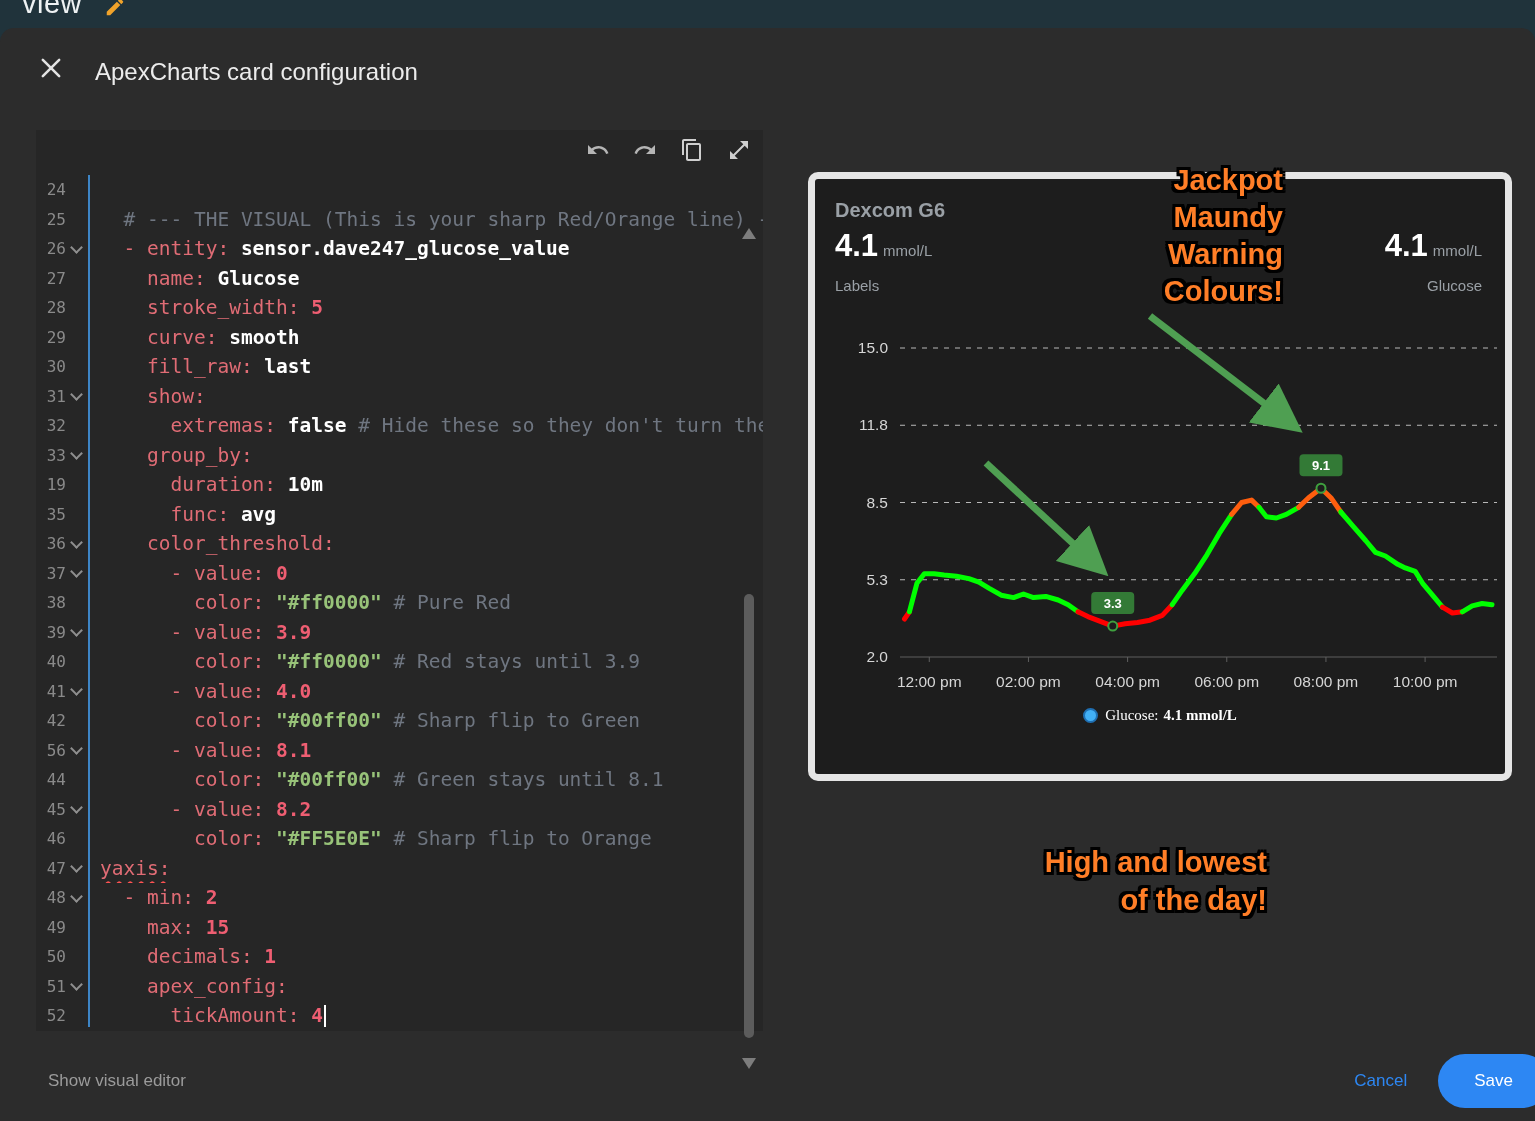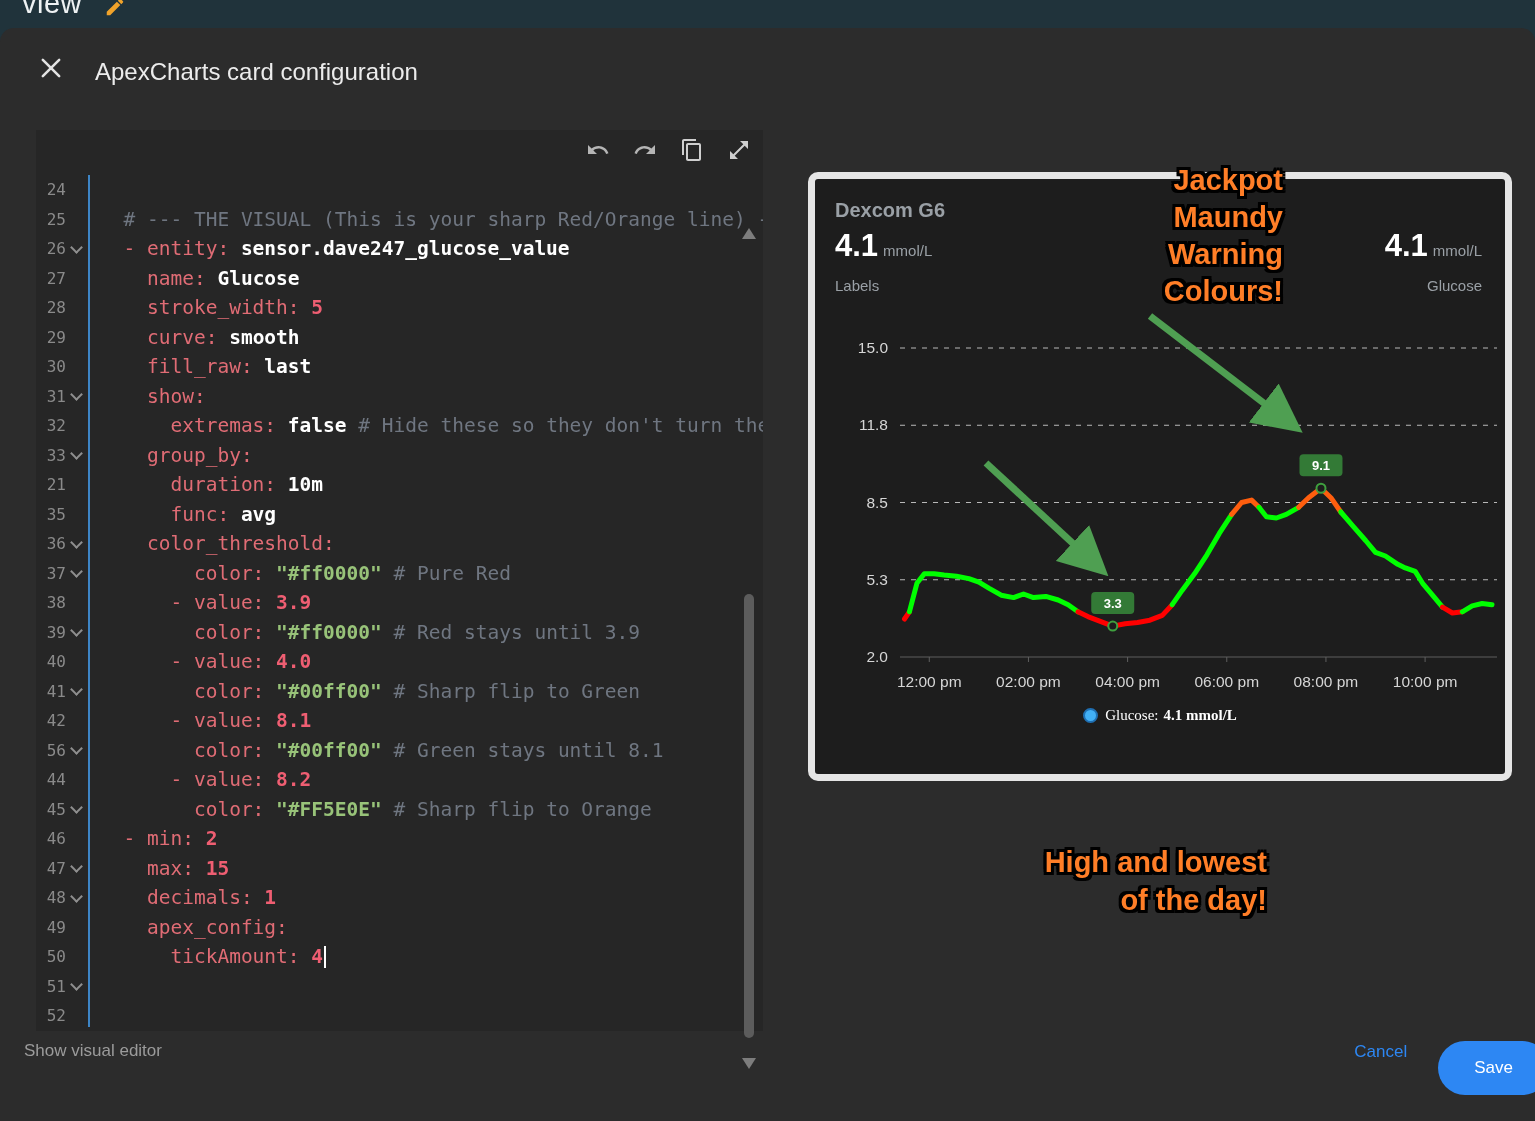--- a/index.html
+++ b/index.html
@@ -59,21 +59,21 @@
   .legend .dot{width:15px;height:15px;border-radius:50%;background:var(--legend-dot-blue);border:2px solid #1f6fb2;margin-right:7px;box-sizing:border-box;}
   .legend .ll{font-size:15px;color:#fff;}
   .legend .lv{font-size:15px;color:#fff;font-weight:bold;margin-left:5px;}
   
   .note{position:absolute;z-index:5;color:var(--note-orange);font-weight:800;font-size:29px;text-align:right;line-height:37px;
     text-shadow:-3px -3px 0 #000,3px -3px 0 #000,-3px 3px 0 #000,3px 3px 0 #000,-3px 0 0 #000,3px 0 0 #000,0 -3px 0 #000,0 3px 0 #000;}
   .note.topnote{left:1023px;top:134px;width:260px;}
   .note.bottomnote{left:967px;top:815px;width:300px;line-height:38px;}
   #arrows-svg{position:absolute;left:0;top:0;width:1535px;height:1121px;z-index:6;pointer-events:none;}
   
-  .footer{position:absolute;left:0;right:0;bottom:0;height:80px;display:flex;align-items:flex-start;padding-left:24px;box-sizing:border-box;}
+  .footer{position:absolute;left:0;right:0;bottom:0;height:80px;display:flex;align-items:center;padding-left:48px;box-sizing:border-box;}
   .show-editor{color:#9b9b9b;font-size:17px;background:none;border:none;padding:0;cursor:pointer;font-family:inherit;}
   .footer .spacer{flex:1;}
   .cancel-btn{color:var(--accent-blue);font-size:17px;font-weight:500;background:none;border:none;cursor:pointer;margin-right:25px;font-family:inherit;}
   .save-btn{background:var(--accent-blue);color:#fff;font-size:17px;font-weight:500;border:none;cursor:pointer;
     height:54px;border-radius:27px;padding:0 36px;margin-right:-14px;font-family:inherit;}
 </style>
 </head>
 <body>
 
 <div class="topstrip">
@@ -154,21 +154,21 @@
           </div>
           <div class="gl">
             <span class="lnum">32</span>
             <span class="fold"></span>
           </div>
           <div class="gl">
             <span class="lnum">33</span>
             <span class="fold has"></span>
           </div>
           <div class="gl">
-            <span class="lnum">21</span>
+            <span class="lnum">19</span>
             <span class="fold"></span>
           </div>
           <div class="gl">
             <span class="lnum">35</span>
             <span class="fold"></span>
           </div>
           <div class="gl">
             <span class="lnum">36</span>
             <span class="fold has"></span>
           </div>
@@ -244,29 +244,31 @@
           <div class="cl"><span class="tk-k">    name:</span><span class="tk-v"> Glucose</span></div>
           <div class="cl"><span class="tk-k">    stroke_width:</span><span class="tk-n"> 5</span></div>
           <div class="cl"><span class="tk-k">    curve:</span><span class="tk-v"> smooth</span></div>
           <div class="cl"><span class="tk-k">    fill_raw:</span><span class="tk-v"> last</span></div>
           <div class="cl"><span class="tk-k">    show:</span></div>
           <div class="cl"><span class="tk-k">      extremas:</span><span class="tk-v"> false</span><span class="tk-c"> # Hide these so they don't turn the chart colours</span></div>
           <div class="cl"><span class="tk-k">    group_by:</span></div>
           <div class="cl"><span class="tk-k">      duration:</span><span class="tk-v"> 10m</span></div>
           <div class="cl"><span class="tk-k">      func:</span><span class="tk-v"> avg</span></div>
           <div class="cl"><span class="tk-k">    color_threshold:</span></div>
+          <div class="cl"><span class="tk-k">      - value:</span><span class="tk-n"> 0</span></div>
           <div class="cl"><span class="tk-k">        color:</span><span class="tk-str"> "#ff0000"</span><span class="tk-c"> # Pure Red</span></div>
           <div class="cl"><span class="tk-k">      - value:</span><span class="tk-n"> 3.9</span></div>
           <div class="cl"><span class="tk-k">        color:</span><span class="tk-str"> "#ff0000"</span><span class="tk-c"> # Red stays until 3.9</span></div>
           <div class="cl"><span class="tk-k">      - value:</span><span class="tk-n"> 4.0</span></div>
           <div class="cl"><span class="tk-k">        color:</span><span class="tk-str"> "#00ff00"</span><span class="tk-c"> # Sharp flip to Green</span></div>
           <div class="cl"><span class="tk-k">      - value:</span><span class="tk-n"> 8.1</span></div>
           <div class="cl"><span class="tk-k">        color:</span><span class="tk-str"> "#00ff00"</span><span class="tk-c"> # Green stays until 8.1</span></div>
           <div class="cl"><span class="tk-k">      - value:</span><span class="tk-n"> 8.2</span></div>
           <div class="cl"><span class="tk-k">        color:</span><span class="tk-str"> "#FF5E0E"</span><span class="tk-c"> # Sharp flip to Orange</span></div>
+          <div class="cl"><span class="tk-e">yaxis:</span></div>
           <div class="cl"><span class="tk-k">  - min:</span><span class="tk-n"> 2</span></div>
           <div class="cl"><span class="tk-k">    max:</span><span class="tk-n"> 15</span></div>
           <div class="cl"><span class="tk-k">    decimals:</span><span class="tk-n"> 1</span></div>
           <div class="cl"><span class="tk-k">    apex_config:</span></div>
           <div class="cl"><span class="tk-k">      tickAmount:</span><span class="tk-n"> 4</span><span class="caret"></span></div>
         </div>
     </div>
     <div class="sb-track">
       <div class="sb-up"></div>
       <div class="sb-thumb"></div>

